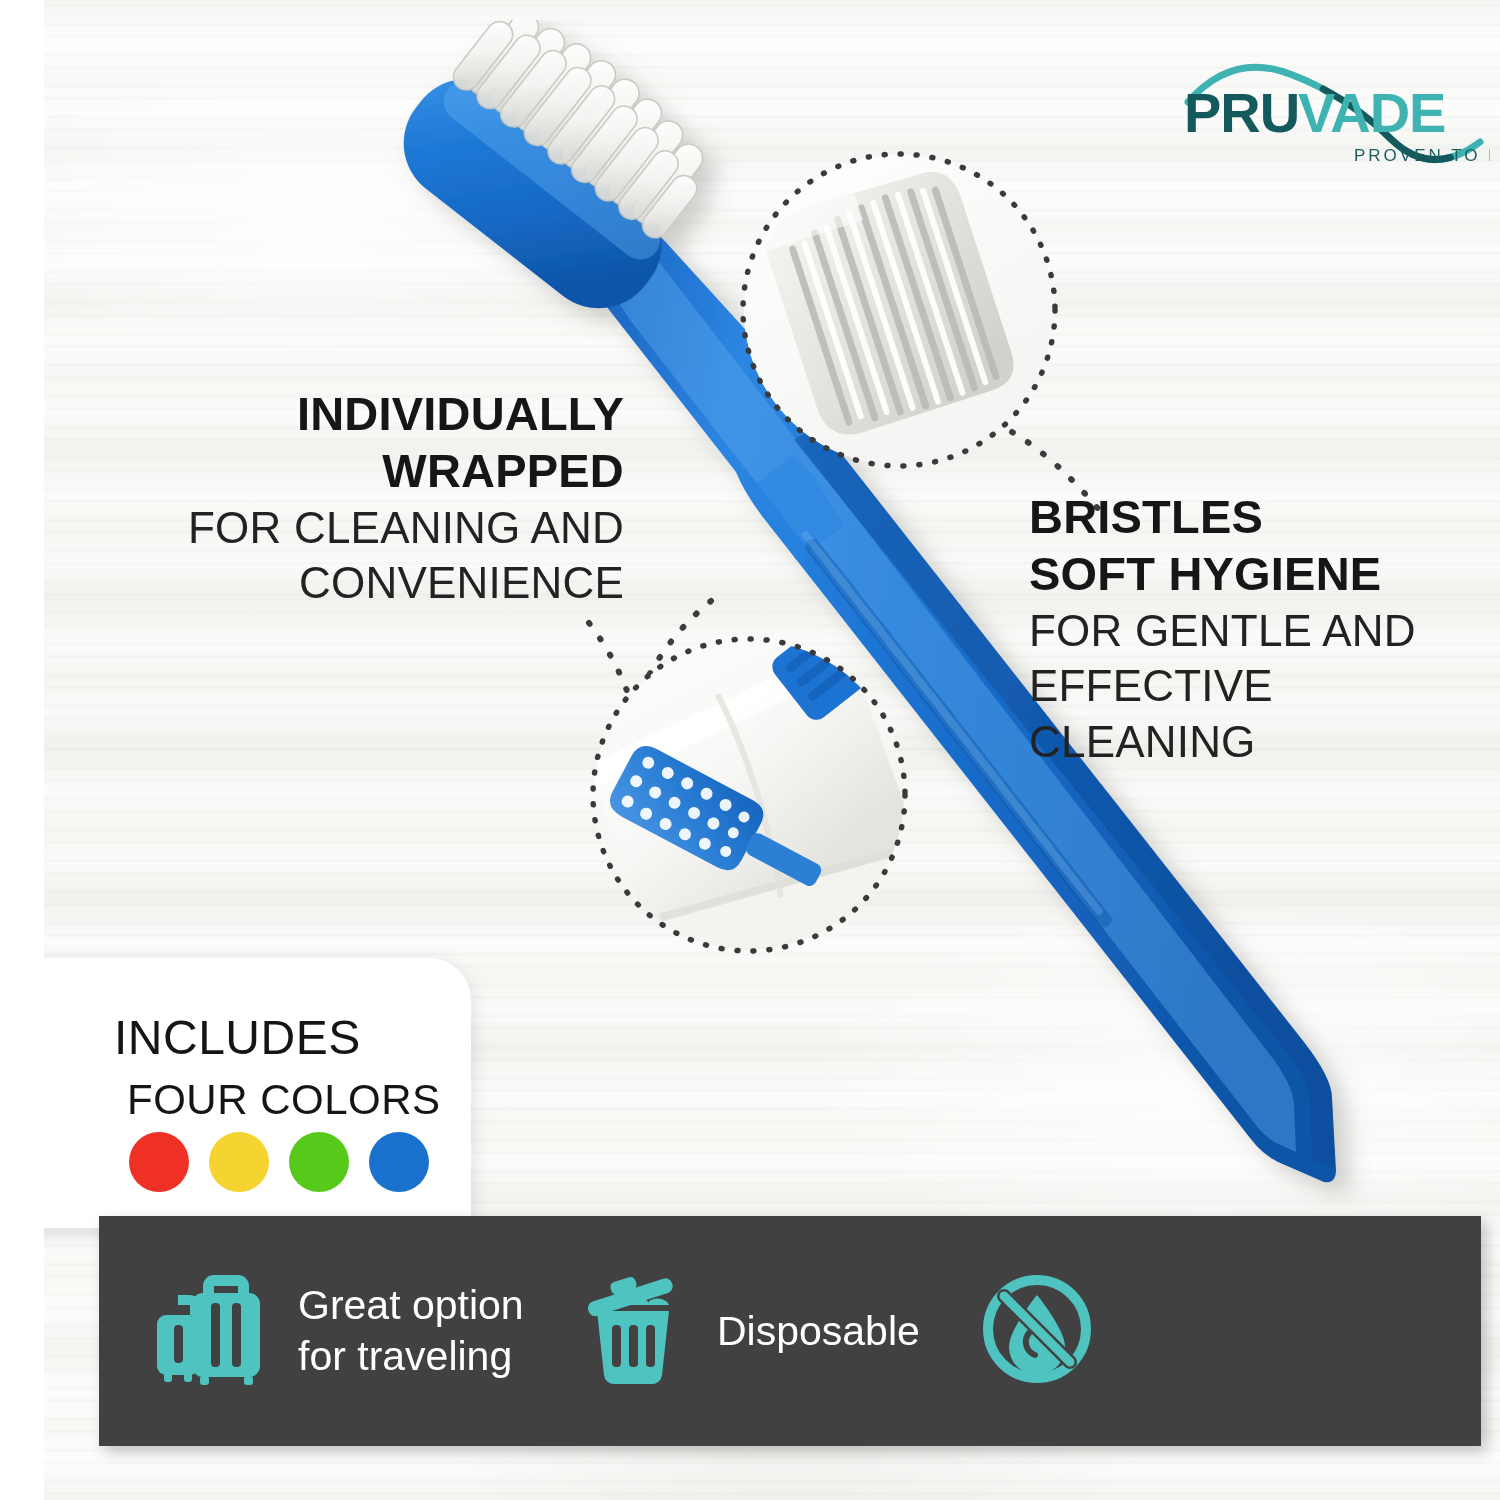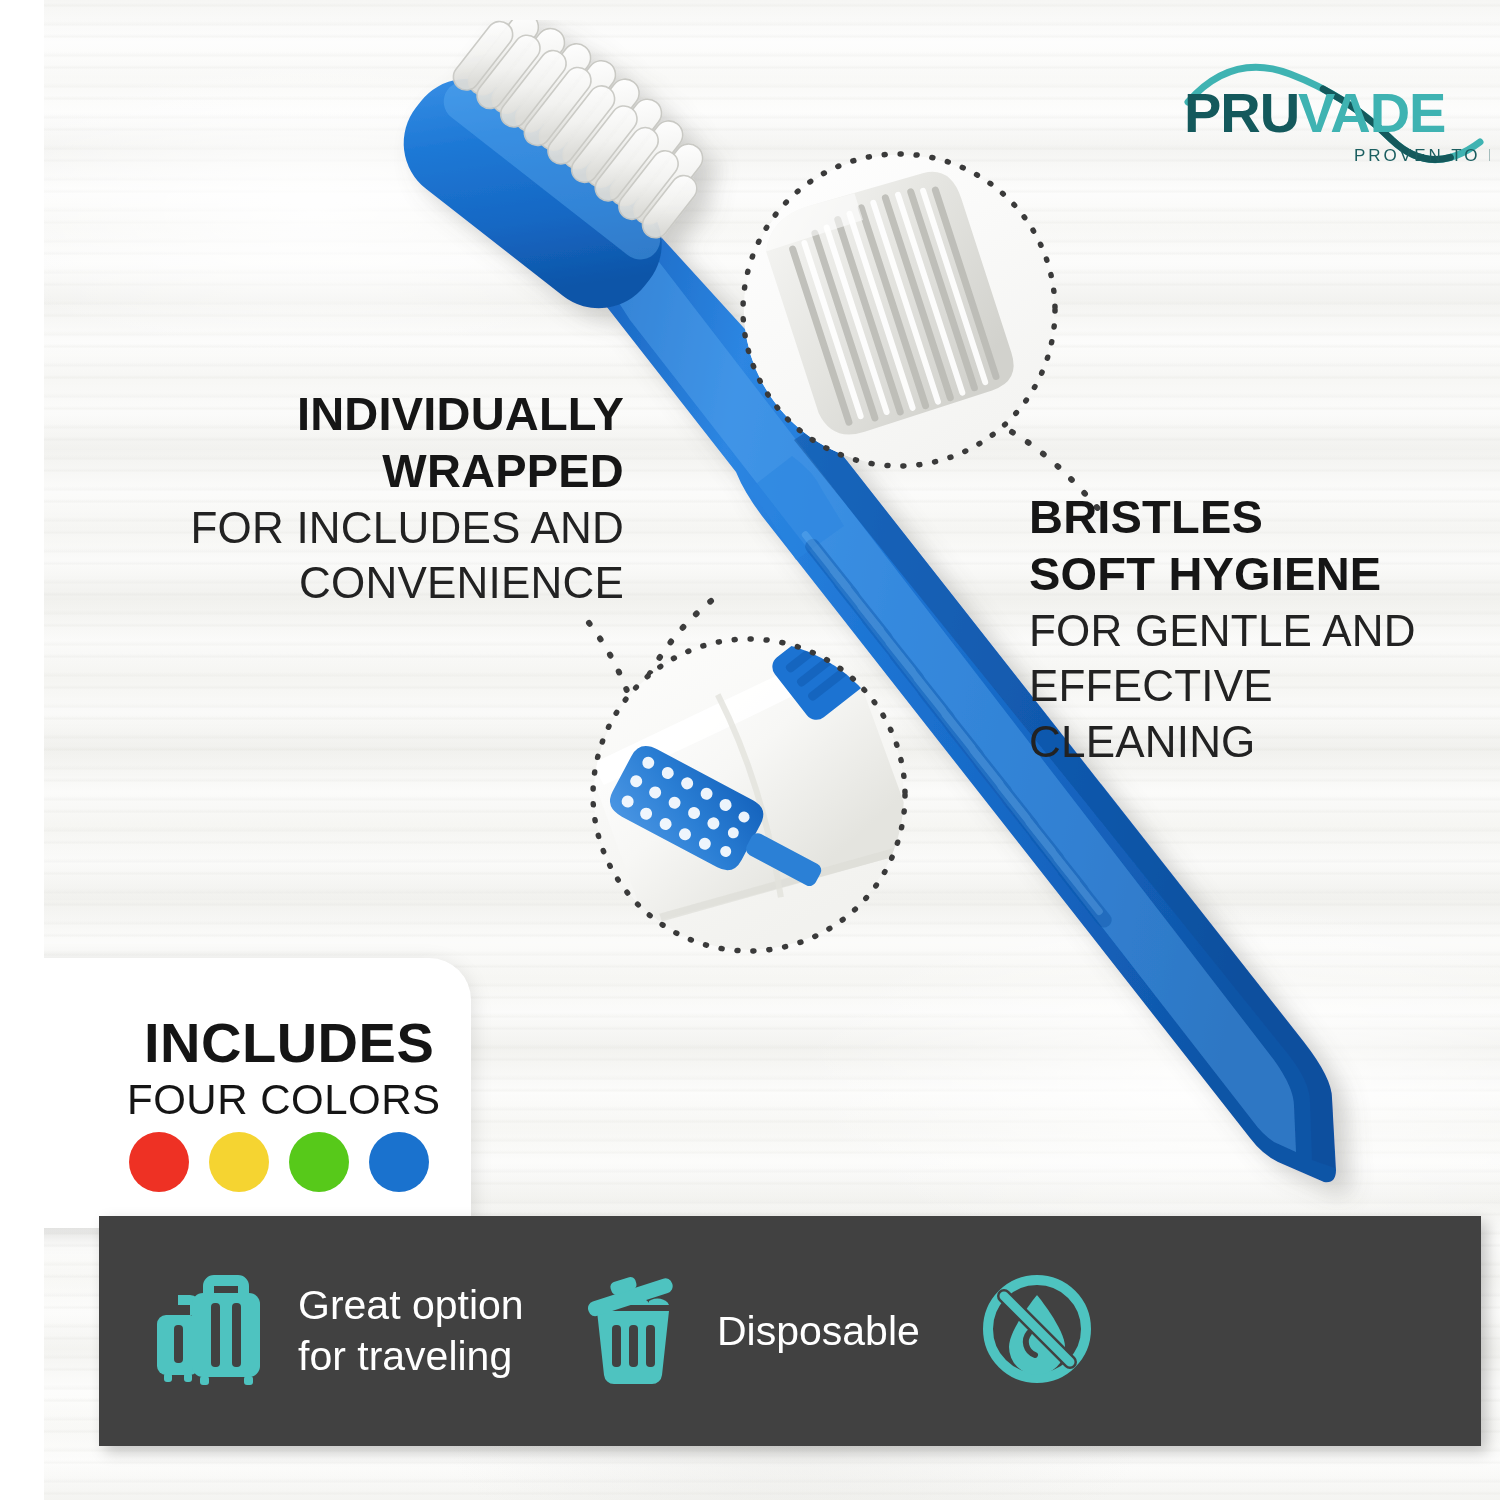--- a/index.html
+++ b/index.html
@@ -107,22 +107,22 @@
     position: absolute;
     left: -20px;
     top: 958px;
     width: 447px;
     height: 270px;
     background: #ffffff;
     border-radius: 0 42px 0 0;
     box-shadow: 0 6px 22px rgba(0,0,0,0.13);
   }
   #colors-card .t1 {
-    position: absolute; left: 120px; top: 52px;
-    font-size: 56px; font-weight: 700; color: #151515; letter-spacing: 0.5px;
+    position: absolute; left: 90px; top: 52px;
+    font-size: 48px; font-weight: 400; color: #151515; letter-spacing: 0.5px;
   }
   #colors-card .t2 {
     position: absolute; left: 103px; top: 118px;
     font-size: 42px; font-weight: 300; color: #151515; letter-spacing: 0.5px;
   }
   #colors-card .dots {
     position: absolute; left: 105px; top: 174px;
     display: flex; gap: 20px;
   }
   #colors-card .dot {
@@ -391,21 +391,21 @@
       <path d="M 8 44 Q 52 -6 110 16 Q 168 38 212 82 Q 252 120 300 84" fill="none" stroke="#14595C" stroke-width="7" stroke-linecap="round" stroke-dasharray="150 400" stroke-dashoffset="-150"></path>
       <text x="4" y="74" font-family="'Liberation Sans', sans-serif" font-size="56" font-weight="700" fill="#14595C" letter-spacing="-1">PRU</text>
       <text x="118" y="74" font-family="'Liberation Sans', sans-serif" font-size="56" font-weight="700" fill="#3FB3B2" letter-spacing="-1">VADE</text>
       <text x="174" y="103" font-family="'Liberation Sans', sans-serif" font-size="17" font-weight="400" fill="#1B5E60" letter-spacing="3">PROVEN TO BE</text>
     </svg>
   </div>
 
   <div class="copy" id="copy-left">
     <div class="hd">INDIVIDUALLY</div>
     <div class="hd">WRAPPED</div>
-    <div class="sub">FOR INCLUDES AND</div>
+    <div class="sub">FOR CLEANING AND</div>
     <div class="sub">CONVENIENCE</div>
   </div>
 
   <div class="copy" id="copy-right">
     <div class="hd">BRISTLES</div>
     <div class="hd">SOFT HYGIENE</div>
     <div class="sub">FOR GENTLE AND</div>
     <div class="sub">EFFECTIVE CLEANING</div>
   </div>
 

